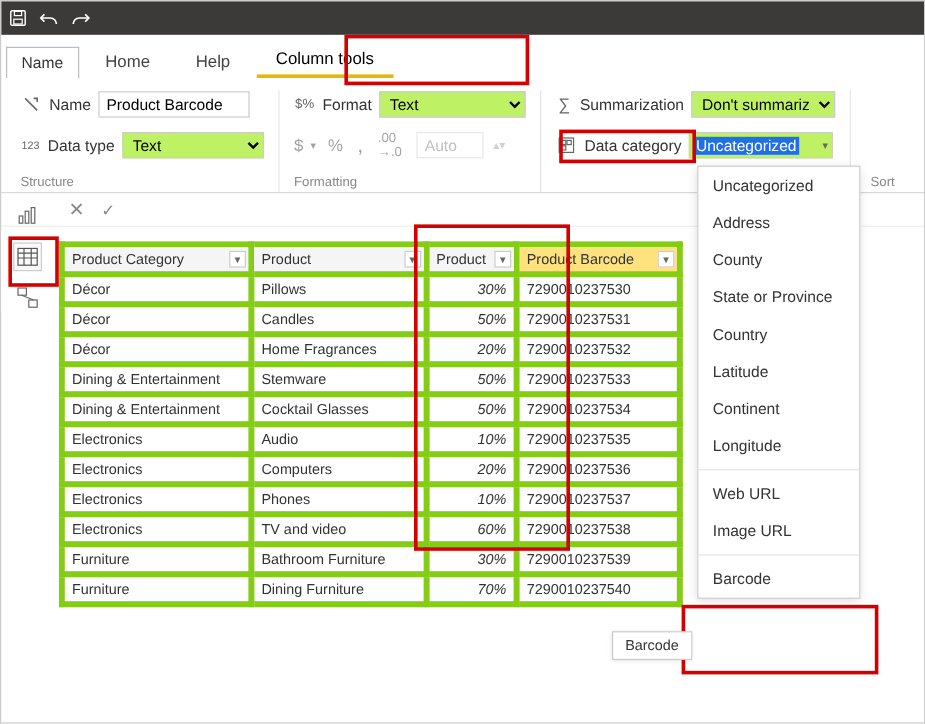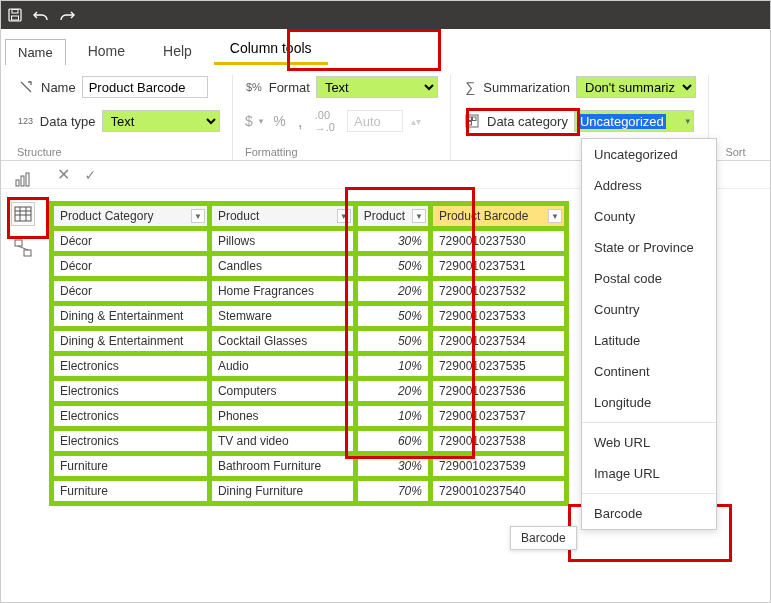--- a/index.html
+++ b/index.html
@@ -257,21 +257,20 @@
       </tbody>
   </table>
 </div>
 
 <div class="category-dd">
   <div id="dd-list">
       <div class="dd-item">Uncategorized</div>
       <div class="dd-item">Address</div>
       <div class="dd-item">County</div>
       <div class="dd-item">State or Province</div>
-      <div class="dd-item">Postal code</div>
       <div class="dd-item">Country</div>
       <div class="dd-item">Latitude</div>
       <div class="dd-item">Continent</div>
       <div class="dd-item">Longitude</div>
     </div>
   <div class="dd-sep"></div>
   <div id="dd-list2">
       <div class="dd-item">Web URL</div>
       <div class="dd-item">Image URL</div>
     </div>

